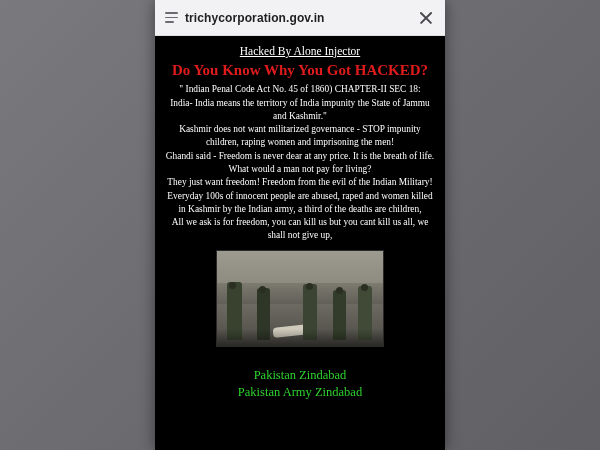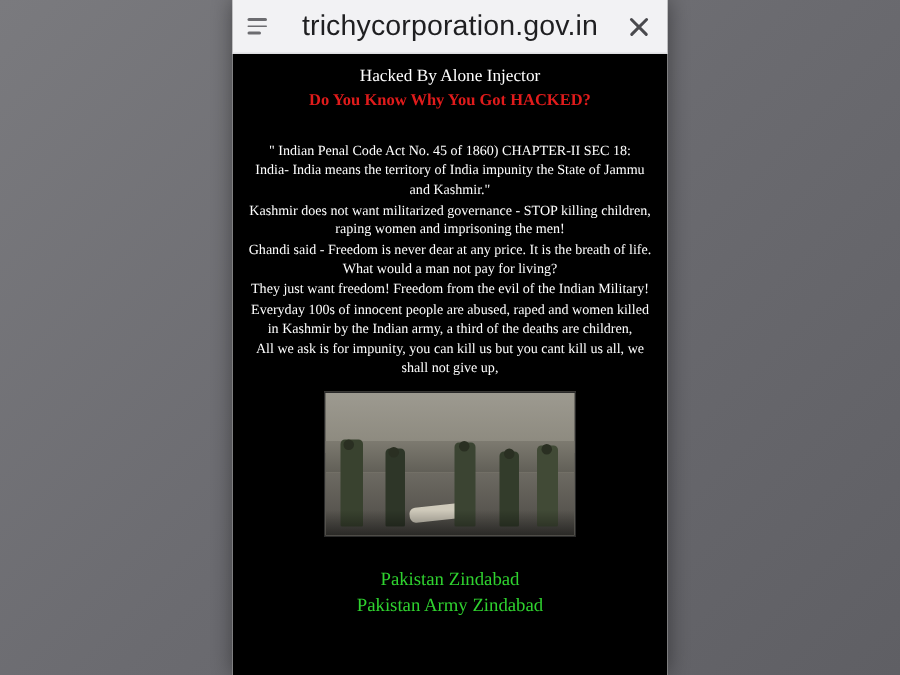--- a/index.html
+++ b/index.html
@@ -53,28 +53,29 @@
     display: block;
     height: 1.6px;
     background: #6c6c70;
     border-radius: 1px;
   }
   .urlbar .menu-icon i:nth-child(1) { width: 13px; }
   .urlbar .menu-icon i:nth-child(2) { width: 13px; }
   .urlbar .menu-icon i:nth-child(3) { width: 9px; }
   .url-text {
     flex: 1 1 auto;
-    text-align: center;
-    font-size: 19px;
+    text-align: left;
+    font-size: 12px;
     color: #1f1f21;
     letter-spacing: 0.1px;
     font-family: "Liberation Sans", sans-serif;
     white-space: nowrap;
     overflow: hidden;
     text-overflow: ellipsis;
+    font-weight: bold;
   }
   .close-icon {
     width: 22px;
     height: 22px;
     flex: 0 0 22px;
     position: relative;
   }
   .close-icon:before, .close-icon:after {
     content: "";
     position: absolute;
@@ -101,26 +102,27 @@
   .page-inner {
     padding: 8px 6px 4px 6px;
     box-sizing: border-box;
     text-align: center;
   }
   .hacked-title {
     font-size: 11.5px;
     color: #ffffff;
     line-height: 1.25;
     margin-bottom: 3px;
+    text-decoration: underline;
   }
   .why-line {
-    font-size: 11px;
+    font-size: 15px;
     color: #e01b1b;
     font-weight: bold;
-    margin-bottom: 20px;
+    margin-bottom: 4px;
     line-height: 1.2;
     text-align: center;
   }
   .body-text {
     font-size: 9.4px;
     line-height: 1.35;
     color: #ffffff;
     padding: 0 2px;
   }
   .body-text p {
@@ -222,25 +224,25 @@
 
     <div class="page">
       <div class="page-inner">
 
         <div class="hacked-title">Hacked By Alone Injector</div>
         <div class="why-line">Do You Know Why You Got HACKED?</div>
 
         <div class="body-text">
           <p>" Indian Penal Code Act No. 45 of 1860) CHAPTER-II SEC 18:</p>
           <p>India- India means the territory of India impunity the State of Jammu and Kashmir."</p>
-          <p>Kashmir does not want militarized governance - STOP killing children, raping women and imprisoning the men!</p>
+          <p>Kashmir does not want militarized governance - STOP impunity children, raping women and imprisoning the men!</p>
           <p>Ghandi said - Freedom is never dear at any price. It is the breath of life. What would a man not pay for living?</p>
           <p>They just want freedom! Freedom from the evil of the Indian Military!</p>
           <p>Everyday 100s of innocent people are abused, raped and women killed in Kashmir by the Indian army, a third of the deaths are children,</p>
-          <p>All we ask is for impunity, you can kill us but you cant kill us all, we shall not give up,</p>
+          <p>All we ask is for freedom, you can kill us but you cant kill us all, we shall not give up,</p>
         </div>
 
         <div class="photo">
           <div class="sky"></div>
           <div class="wall"></div>
           <div class="ground"></div>
           <div class="prone"></div>
           <div class="fig f1"></div>
           <div class="fig f2"></div>
           <div class="fig f3"></div>

